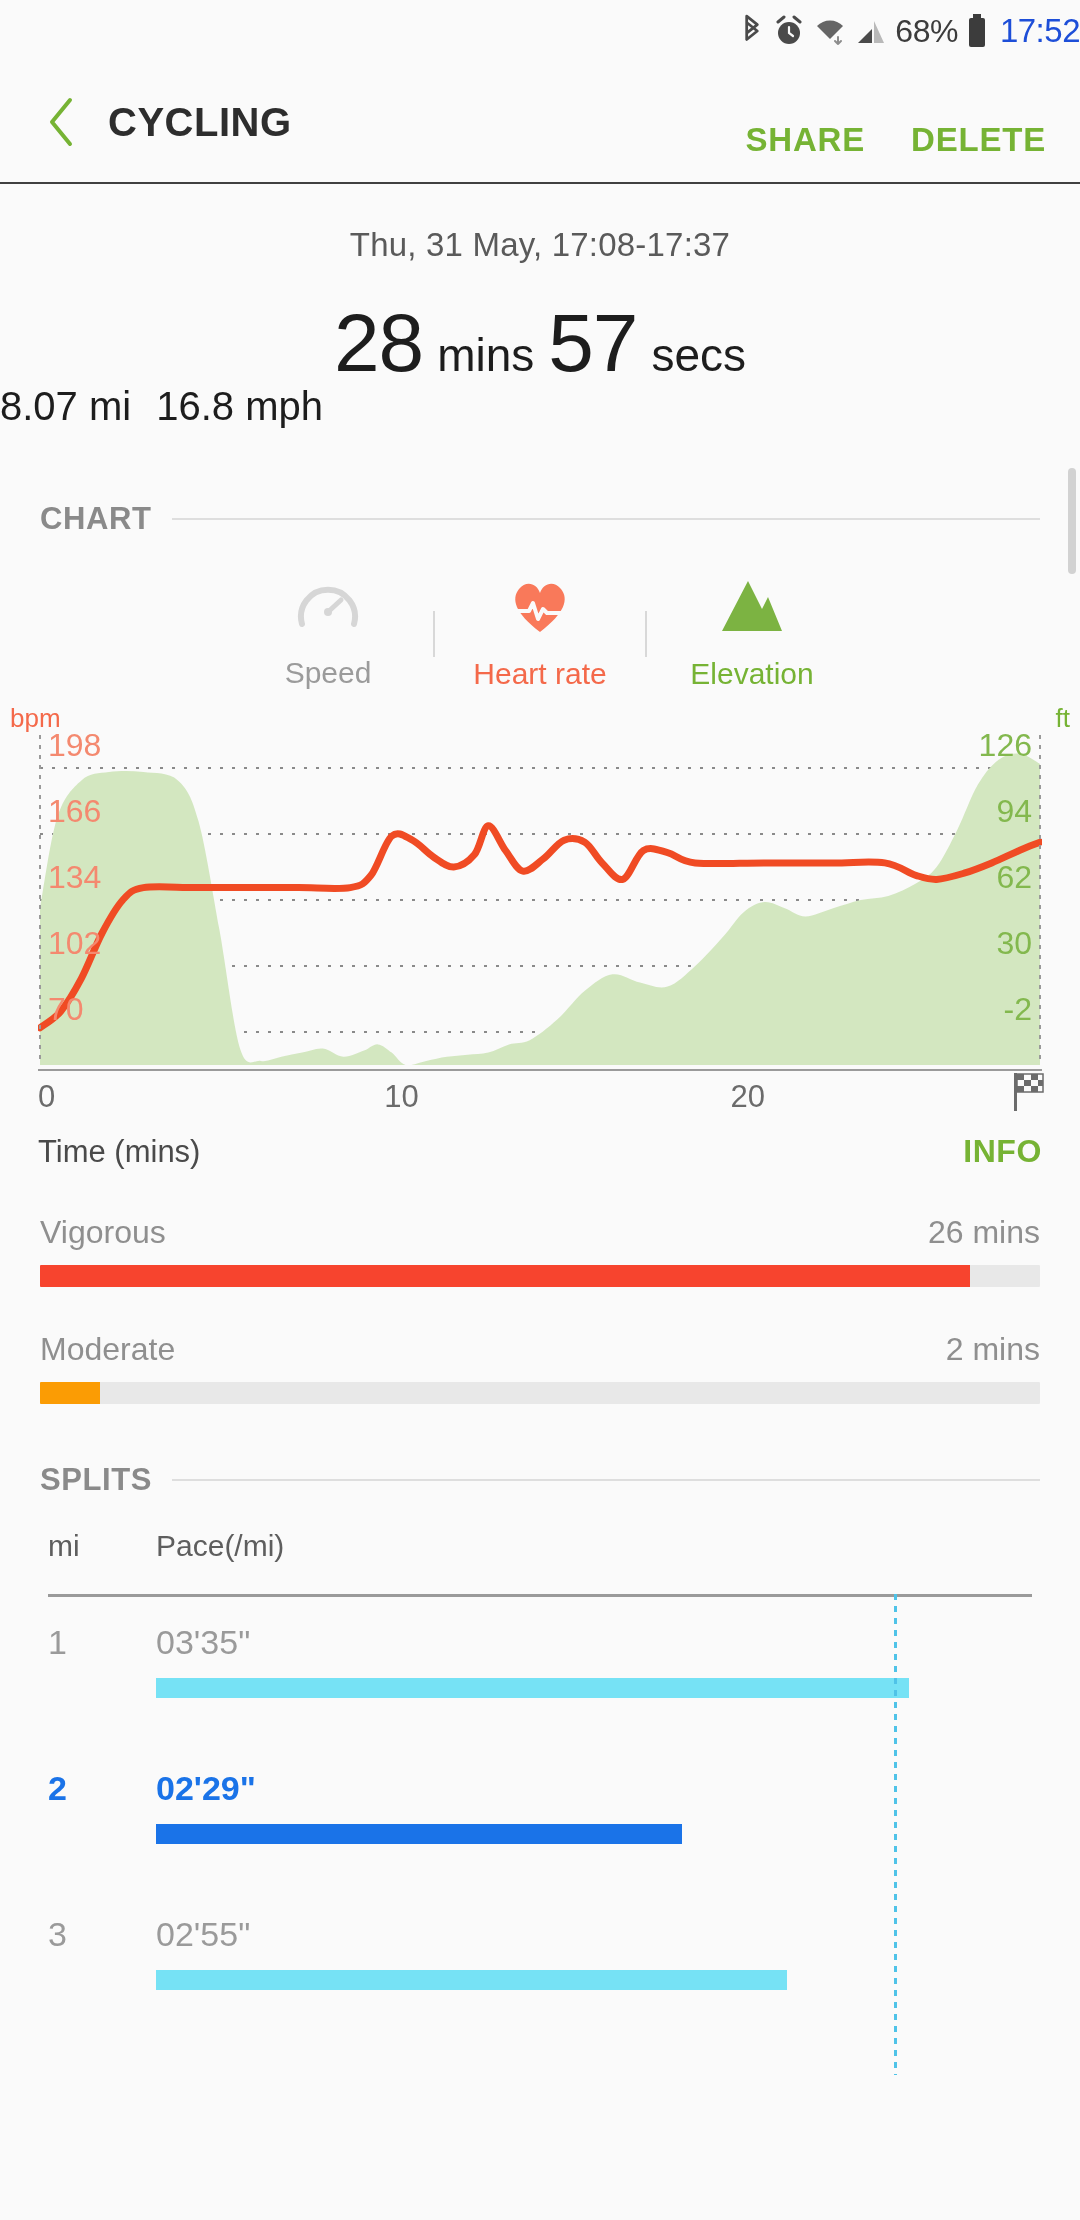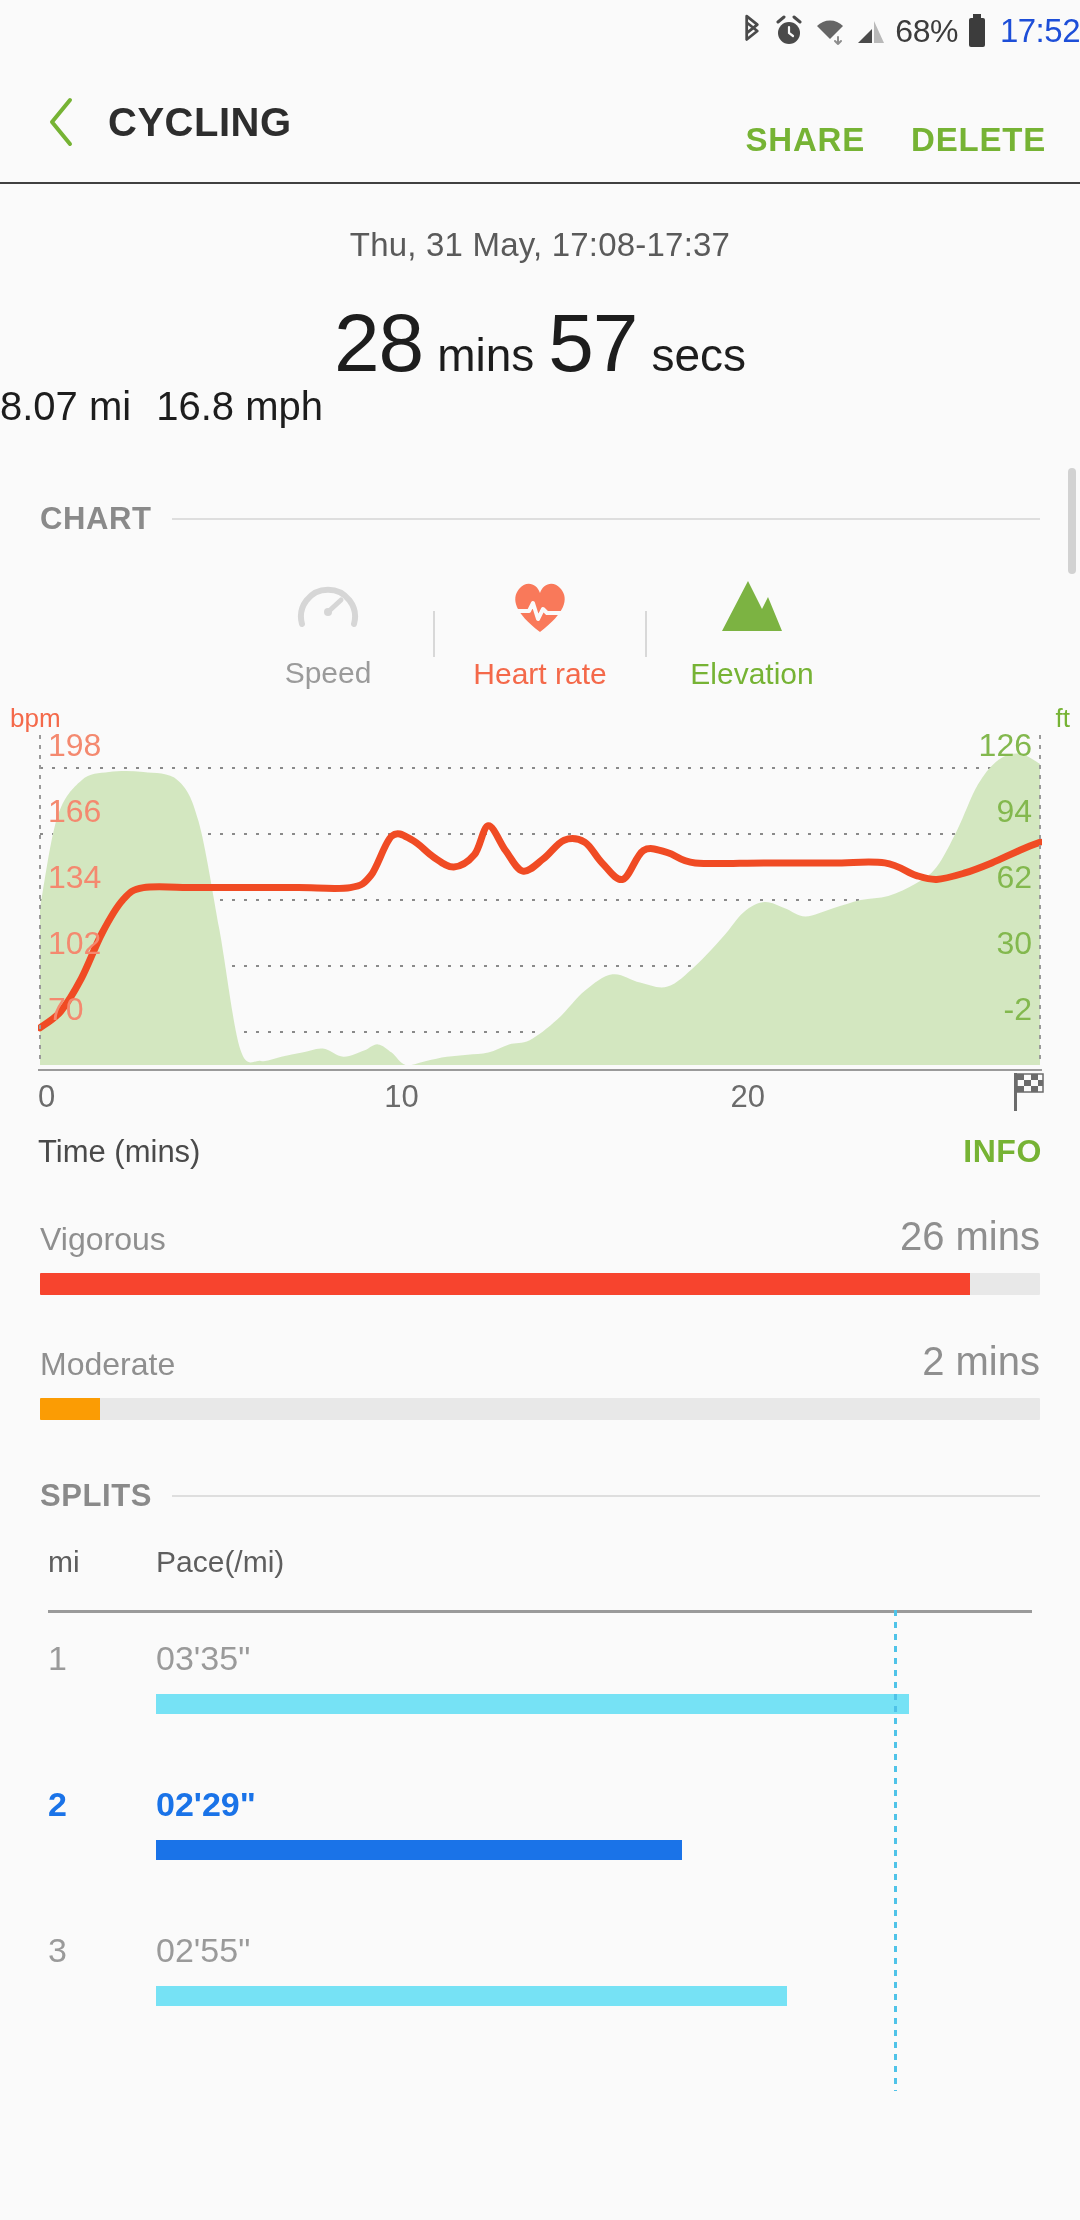--- a/index.html
+++ b/index.html
@@ -114,21 +114,21 @@
   .info-link { font-size: 32px; font-weight: 700; color: #76b334; letter-spacing: 0.6px; }
 
   
   .intensity { padding: 0 40px; margin-top: 44px; }
   .intensity-row + .intensity-row { margin-top: 44px; }
   .intensity-top {
     display: flex; justify-content: space-between; align-items: baseline;
     margin-bottom: 14px;
   }
   .intensity-name { font-size: 32px; color: #8f8f8f; }
-  .intensity-value { font-size: 40px; color: #8f8f8f; }
+  .intensity-value { font-size: 32px; color: #8f8f8f; }
   .bar-track { height: 22px; background: #e8e8e8; border-radius: 1px; overflow: hidden; }
   .bar-fill { height: 100%; }
 
   
   .splits { margin-top: 58px; }
   .splits-table { padding: 0 48px; position: relative; }
   .splits-head {
     display: flex; align-items: center; height: 96px;
     font-size: 30px; color: #5e5e5e;
   }

